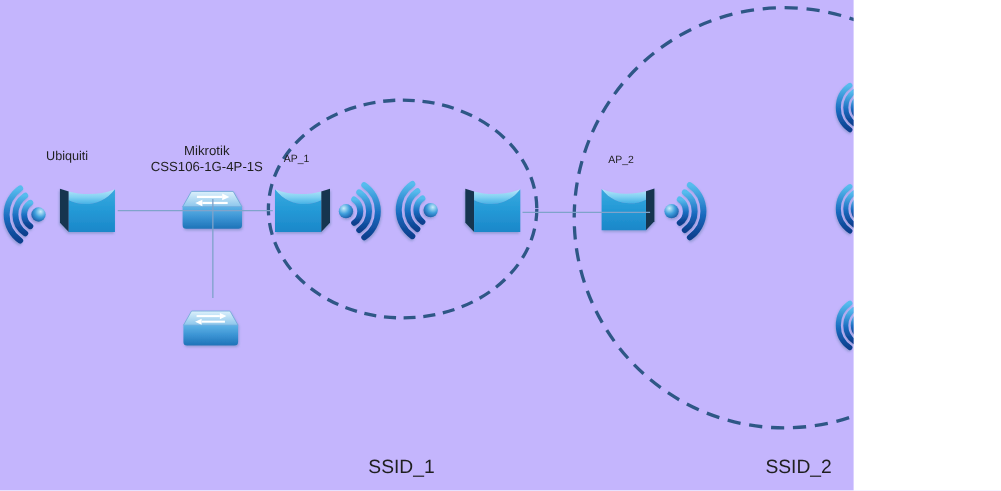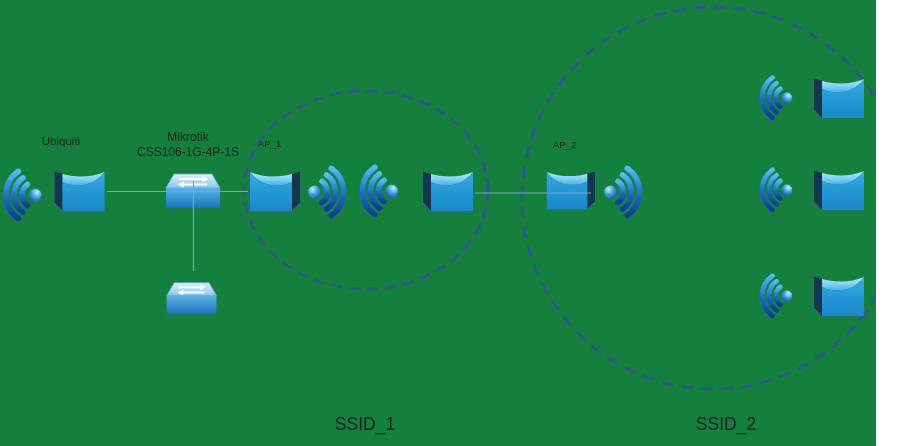--- a/index.html
+++ b/index.html
@@ -1,17 +1,17 @@
 <!DOCTYPE html>
 <html><head>
 <meta charset="utf-8">
 <style>
   html,body{margin:0;padding:0;background:#ffffff;}
   .stage{
-    position:relative;width:876px;height:446px;background:#15803d;overflow:hidden;
+    position:relative;width:776px;height:446px;background:#c4b5fd;overflow:hidden;
     font-family:"Liberation Sans", sans-serif;
   }
   svg text{fill:#1f1f1f;font-family:"Liberation Sans", sans-serif;}
   .t9 {font-size:9.5px;}
   .t11{font-size:11.5px;}
   .t12{font-size:12px;}
   .t17{font-size:17.5px;}
 </style>
 </head>
 <body>

